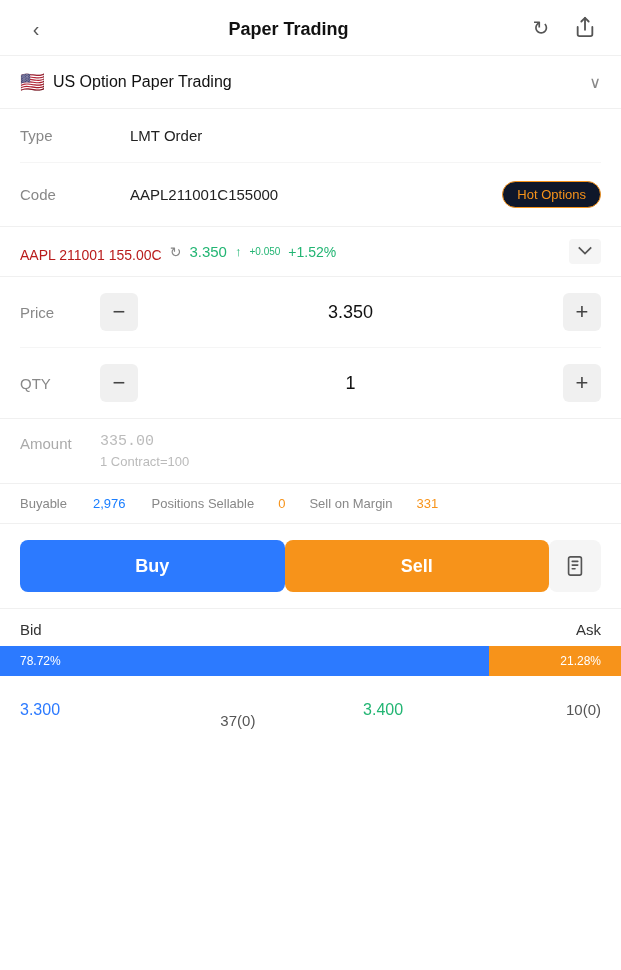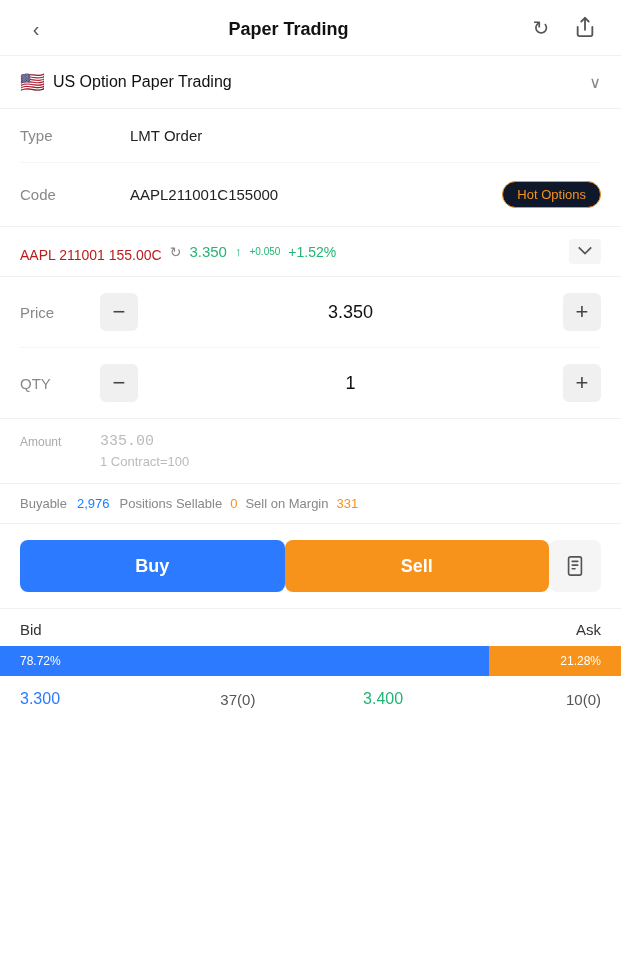--- a/index.html
+++ b/index.html
@@ -209,21 +209,21 @@
 
     
     .amount-section {
       padding: 14px 20px;
       border-bottom: 1px solid #f0f0f0;
       display: flex;
       align-items: flex-start;
     }
     .amount-label {
       width: 80px;
-      font-size: 12px;
+      font-size: 15px;
       color: #aaa;
       padding-top: 2px;
     }
     .amount-values {
       flex: 1;
     }
     .amount-main {
       font-size: 15px;
       color: #bbb;
       font-family: Liberation Mono, monospace;
@@ -235,21 +235,21 @@
     }
 
     
     .buyable-row {
       display: flex;
       align-items: center;
       padding: 12px 20px;
       border-bottom: 1px solid #f0f0f0;
       font-size: 13px;
       color: #888;
-      gap: 4px;
+      gap: 20px;
       overflow: hidden;
     }
     .buyable-row .val-blue {
       color: #1a7eff;
       margin: 0 6px;
     }
     .buyable-row .val-orange {
       color: #f7931a;
       margin: 0 4px;
     }
@@ -348,20 +348,21 @@
     .bid-price {
       flex: 1;
       font-size: 16px;
       color: #2c7aff;
     }
     .bid-qty {
       flex: 1;
       text-align: center;
       font-size: 15px;
       color: #555;
+      margin-top: 22px;
     }
     .ask-price {
       flex: 1;
       text-align: center;
       font-size: 16px;
       color: #22b573;
     }
     .ask-qty {
       flex: 1;
       text-align: right;

